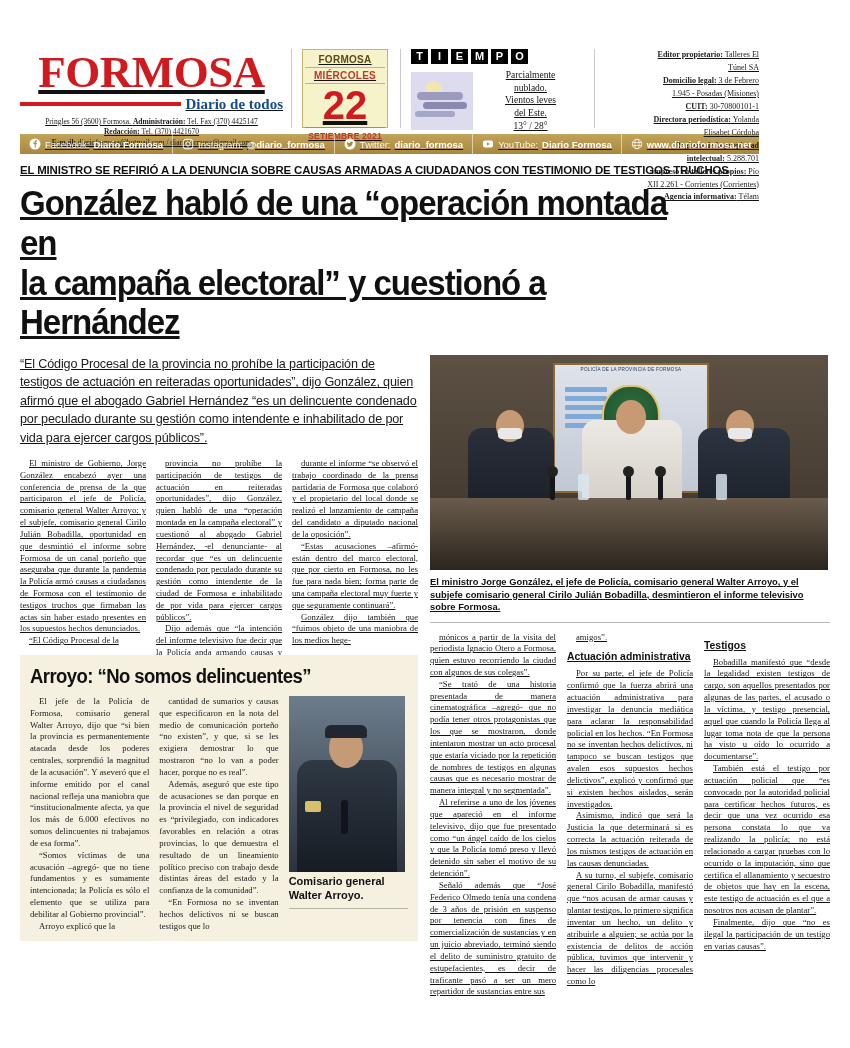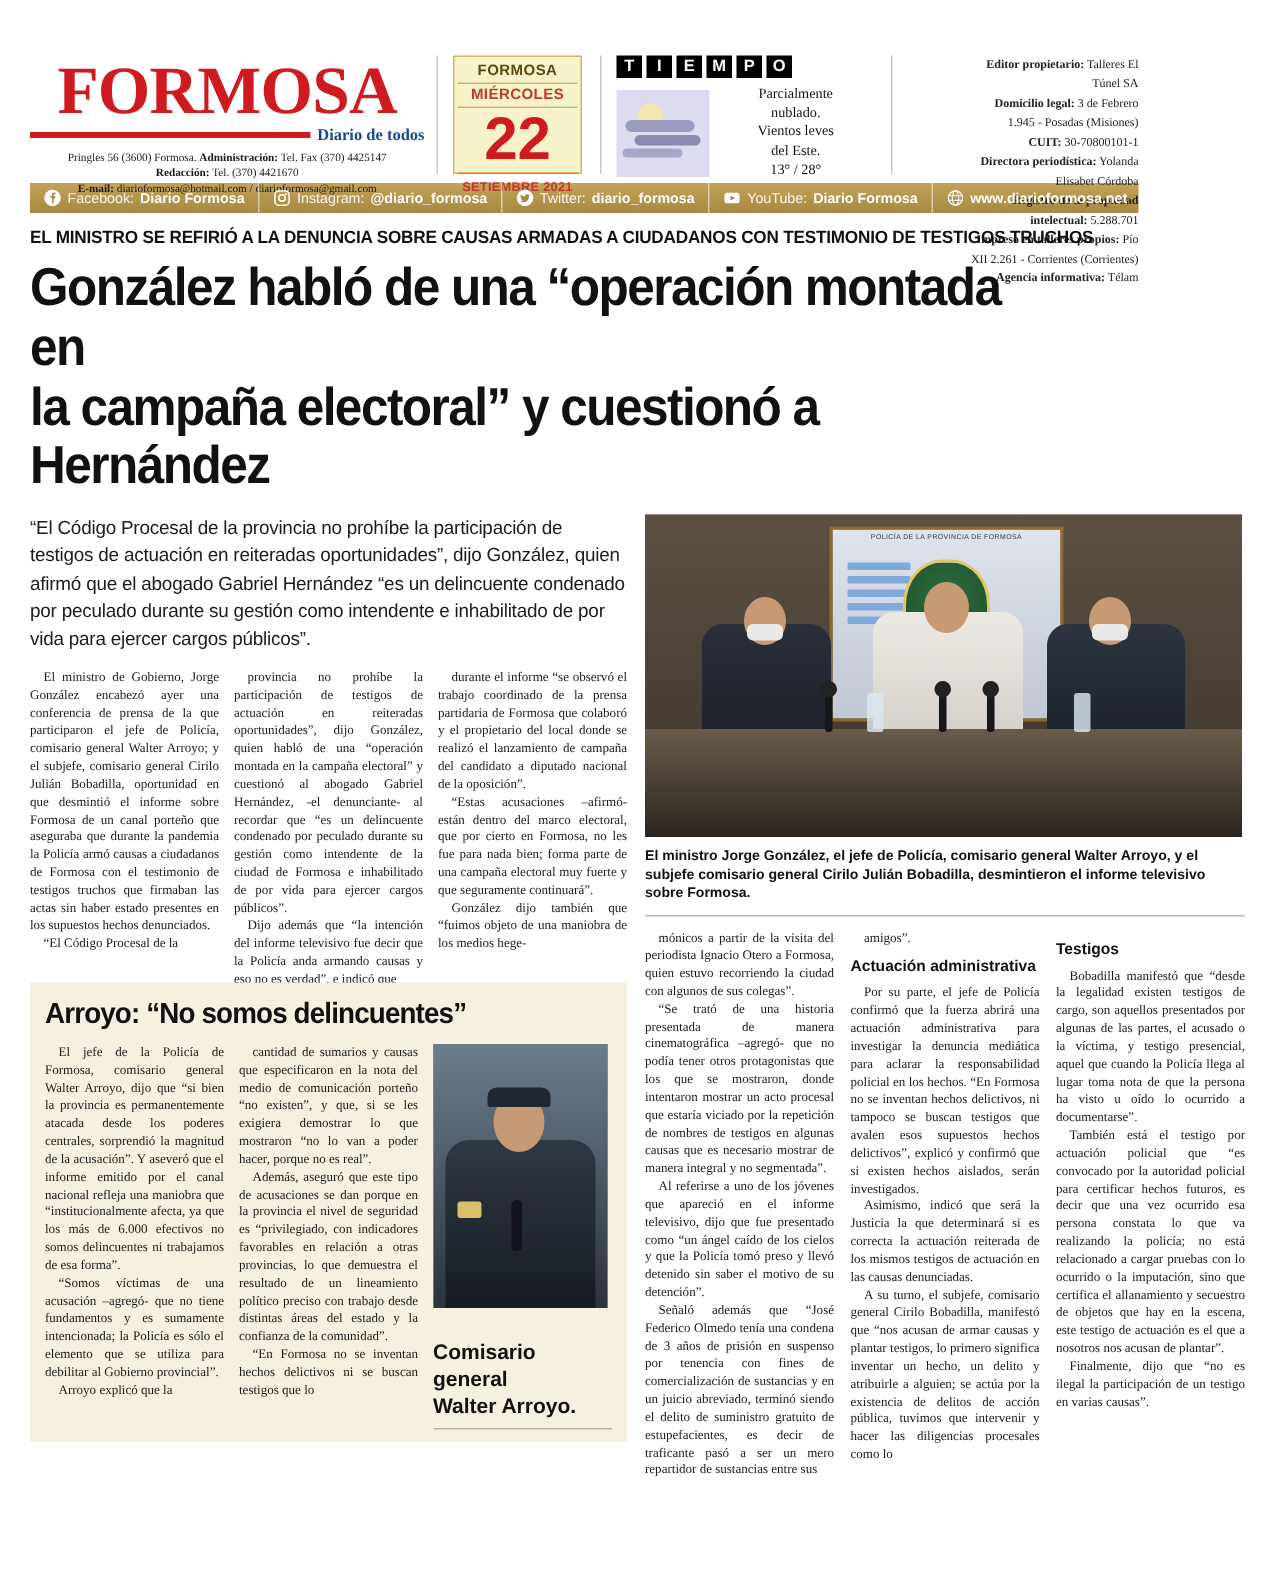--- a/index.html
+++ b/index.html
@@ -8,22 +8,23 @@
     width:850px;height:1048px;
     background:#ffffff;
     font-family:"Liberation Serif",serif;
     color:#111;
     overflow:hidden;
   }
   .page{
     position:relative;
     width:779px;height:1048px;
     box-sizing:border-box;
-    padding:4px 20px;
+    padding:16px 20px;
     background:#fff;
+    text-decoration:underline;
   }
 
   
   .masthead{
     display:flex;
     align-items:stretch;
     padding-top:33px;
     height:112px;
     box-sizing:border-box;
   }
@@ -43,21 +44,21 @@
     text-align:center;
     margin-top:2px;
   }
   .logo-sub-row{
     display:flex;align-items:center;gap:5px;margin-top:2px;
   }
   .logo-rule{
     flex:1;height:4px;background:#cf1b20;
   }
   .logo-tag{
-    font-weight:bold;font-size:11px;color:#174a8c;
+    font-weight:bold;font-size:15px;color:#174a8c;
     font-family:"Liberation Serif",serif;
     white-space:nowrap;
   }
   .mast-addr{
     margin-top:4px;
     font-size:7.5px;
     line-height:1.42;
     text-align:center;
     color:#1a1a1a;
   }
@@ -307,23 +308,23 @@
   .ll-photo{
     width:116px;height:176px;position:relative;overflow:hidden;background:#2d3742;
   }
   .ll-photo .bg{position:absolute;inset:0;background:linear-gradient(#6d7d8c,#2b333c);}
   .ll-photo .torso{position:absolute;left:8px;bottom:0;width:100px;height:112px;background:linear-gradient(#2f3944,#161c23);border-radius:16px 16px 0 0;}
   .ll-photo .head{position:absolute;left:40px;bottom:104px;width:34px;height:40px;border-radius:50%;background:#c59a76;}
   .ll-photo .cap{position:absolute;left:36px;bottom:134px;width:42px;height:13px;border-radius:6px 6px 2px 2px;background:#202730;}
   .ll-photo .mic{position:absolute;left:52px;bottom:38px;width:7px;height:34px;background:#11141a;border-radius:3px;}
   .ll-photo .badge{position:absolute;left:16px;bottom:60px;width:16px;height:11px;background:#d8c06a;border-radius:2px;}
   .ll-cap{
-    margin-top:20px;
-    font-family:"Liberation Sans",sans-serif;
-    font-weight:bold;font-size:14px;line-height:1.3;
+    margin-top:2px;
+    font-family:"Liberation Sans",sans-serif;
+    font-weight:bold;font-size:11px;line-height:1.3;
     border-bottom:1px solid #b9b5a4;padding-bottom:5px;
   }
   .subhead{
     font-family:"Liberation Sans",sans-serif;
     font-weight:bold;
     font-size:10.4px;
     color:#111;
     margin:7px 0 4px;
   }
 </style>

